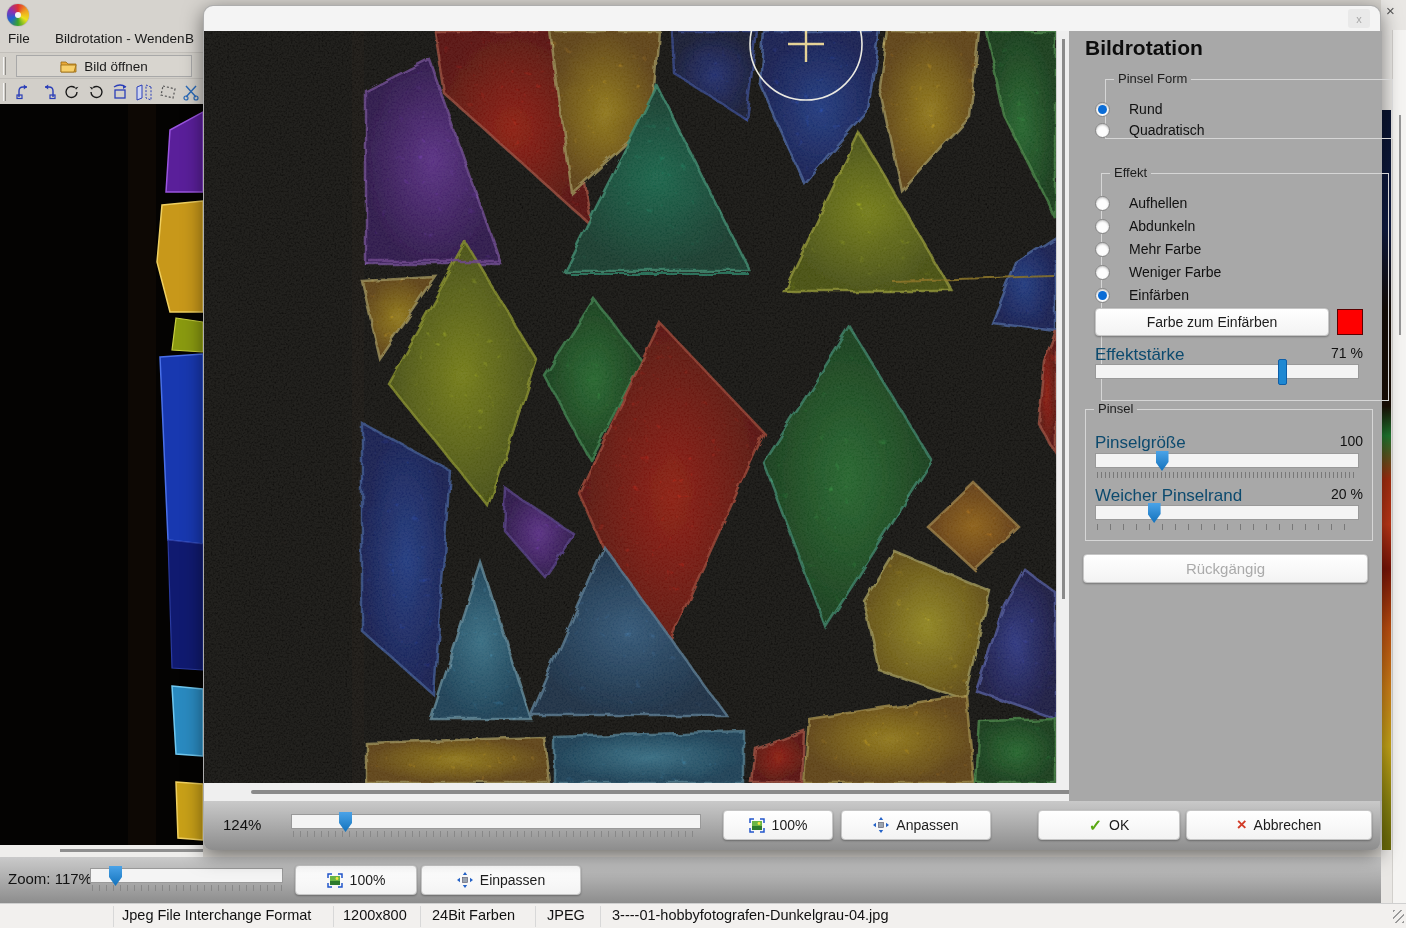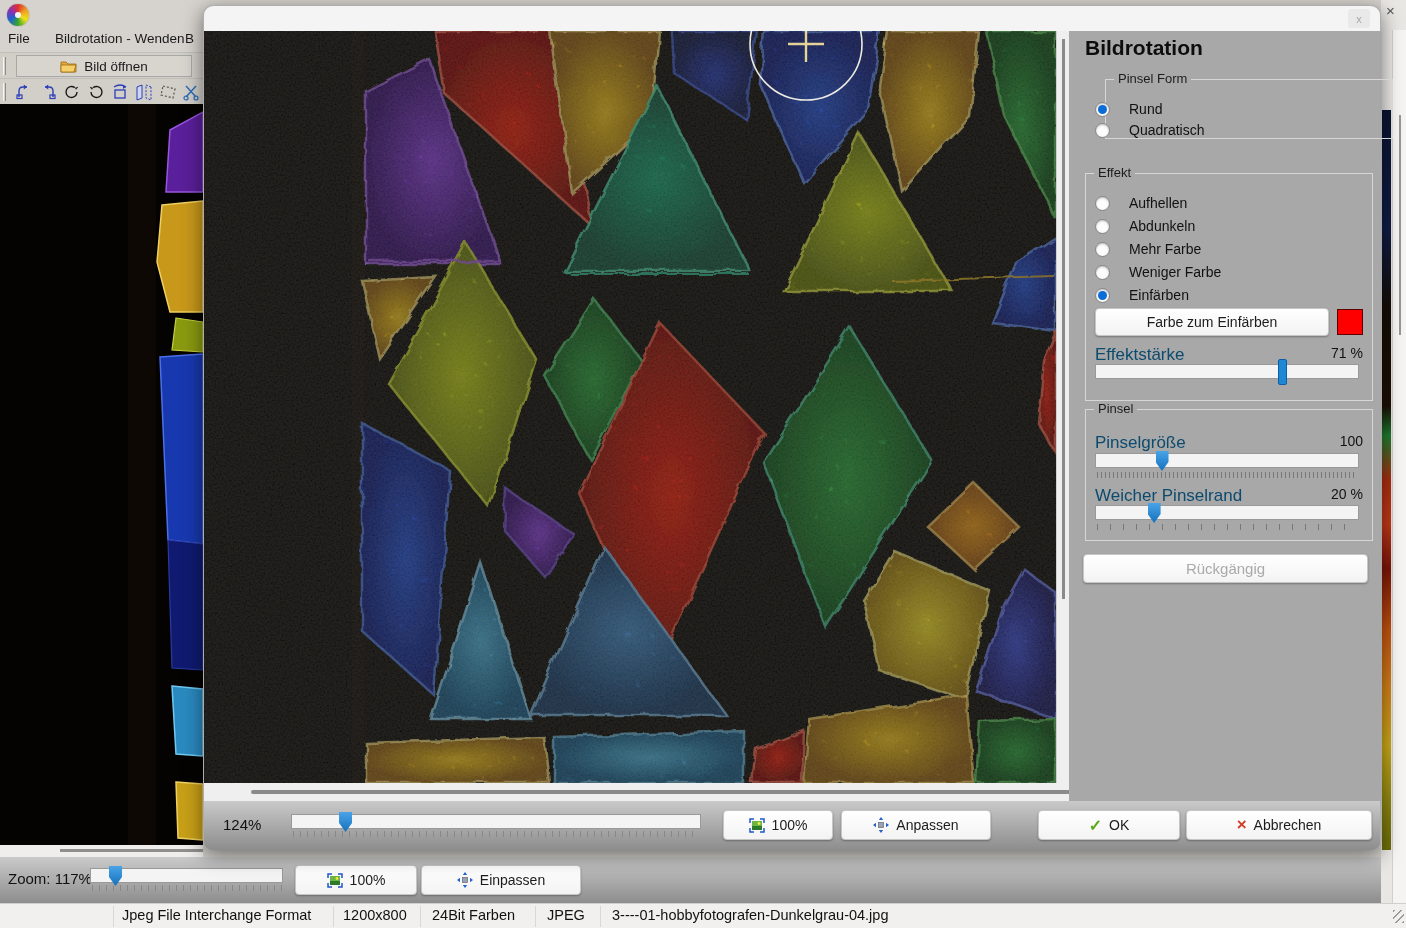--- a/index.html
+++ b/index.html
@@ -45,21 +45,21 @@
   .dlg-preview{left:0;top:25px;width:852px;height:752px;background:#050302;overflow:hidden;}
   .dlg-vscroll{left:852px;top:25px;width:13px;height:752px;background:#efefef;border-left:1px solid #cfcfcf;}
   .dlg-vscroll .thumb{position:absolute;left:5px;top:8px;width:3px;height:560px;background:#8a8a8a;}
   .dlg-hscroll{left:0;top:777px;width:865px;height:18px;background:#efefef;}
   .dlg-hscroll .thumb{position:absolute;left:47px;top:7px;width:1035px;height:4px;background:#8a8a8a;border-radius:2px;}
   .dlg-panel{left:865px;top:25px;width:313px;height:770px;background:#a8a8a8;}
   .panel-title{left:16px;top:5px;font-size:21px;font-weight:bold;color:#0d0d0d;}
   .group{border:1px solid #d6d6d6;}
   .group-label{position:absolute;top:-9px;left:8px;background:#a8a8a8;padding:0 4px;font-size:13px;color:#1c1c1c;white-space:nowrap;}
   .g1{left:16px;top:48px;width:288px;height:60px;margin-left:20px;}
-  .g2{left:16px;top:142px;width:288px;height:228px;padding-left:21px;}
+  .g2{left:32px;top:142px;width:288px;height:228px;padding-left:21px;}
   .g3{left:16px;top:378px;width:288px;height:132px;}
   .radio-row{display:flex;align-items:center;gap:19px;font-size:14px;color:#111;}
   .rb{width:15px;height:15px;border-radius:50%;background:#fdfdfd;border:1px solid #808080;
     box-shadow:inset 0 1px 2px rgba(0,0,0,.25);position:relative;flex:0 0 auto;}
   .rb.sel::after{content:"";position:absolute;inset:2px;border-radius:50%;background:#0a6cd6;}
   .wbtn{background:linear-gradient(#ffffff,#f3f3f3);border:1px solid #c6c6c6;border-radius:4px;
     box-shadow:0 1px 2px rgba(0,0,0,.3);display:flex;align-items:center;justify-content:center;gap:7px;
     font-size:14px;color:#1c1c1c;}
   .wbtn.disabled{color:#aaaaaa;}
   .swatch{background:#fe0000;border:1px solid #5a0000;}

